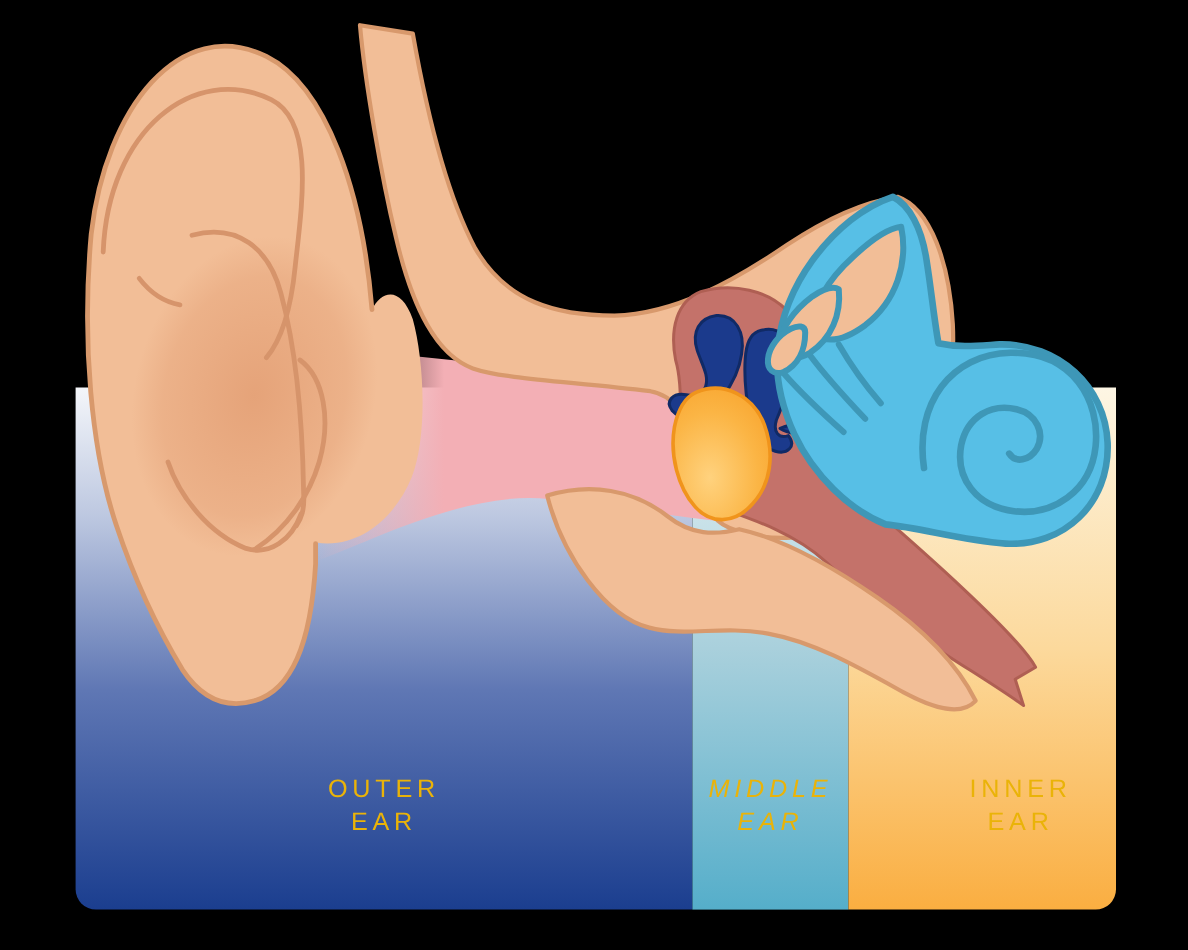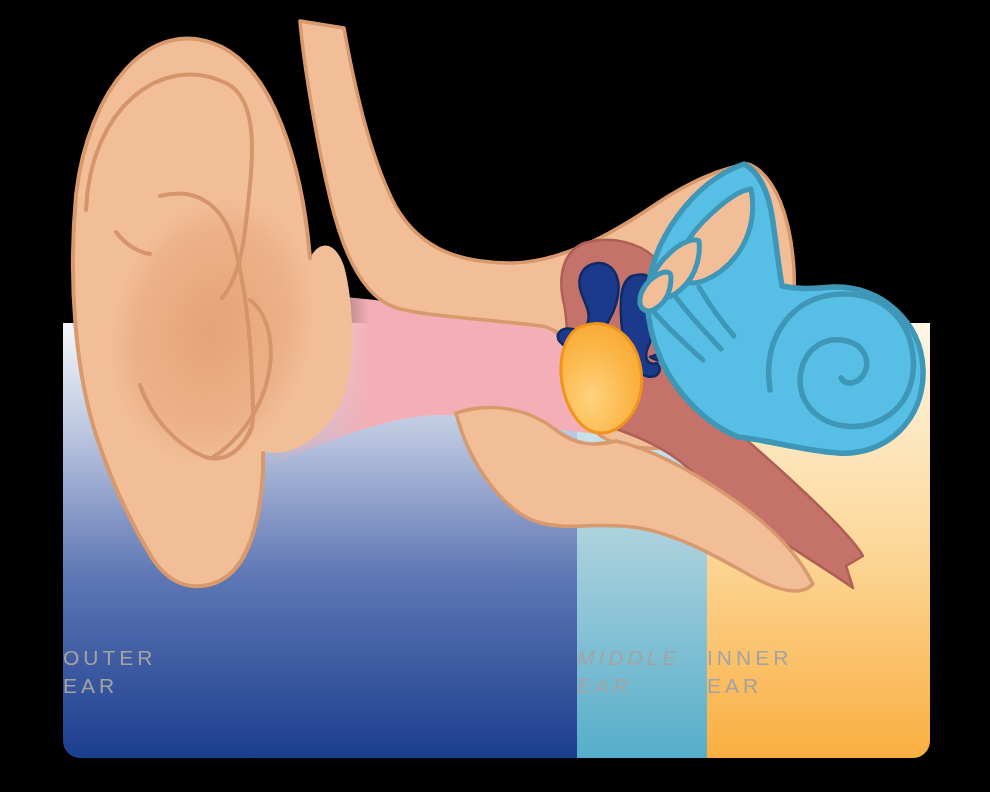--- a/index.html
+++ b/index.html
@@ -1,24 +1,24 @@
 <!DOCTYPE html>
 <html><head>
 <meta charset="utf-8">
 <style>
   html,body{margin:0;padding:0;background:#000;}
   #stage{position:relative;width:990px;height:792px;background:#000;overflow:hidden;
          font-family:"Liberation Sans", sans-serif;}
   #art{position:absolute;left:0;top:0;}
-  .zone-label{position:absolute;top:644px;color:#a3a3a3;
+  .zone-label{position:absolute;top:644px;text-align:center;color:#eab308;
               font-size:21px;letter-spacing:4px;line-height:28px;font-weight:400;}
   .zone-label div{white-space:nowrap;}
   #label-outer{left:63px;width:514px;}
   #label-middle{left:577px;width:130px;font-style:italic;}
-  #label-inner{left:707px;width:223px;}
+  #label-inner{left:707px;width:223px;padding-left:32px;}
 </style>
 </head>
 <body>
 
 <div id="stage">
 
   <svg id="art" width="990" height="792" viewBox="0 0 990 792">
     <defs>
       <linearGradient id="gOuter" x1="0" y1="323" x2="0" y2="758" gradientUnits="userSpaceOnUse">
         <stop offset="0" stop-color="#F4F6FA"></stop>

